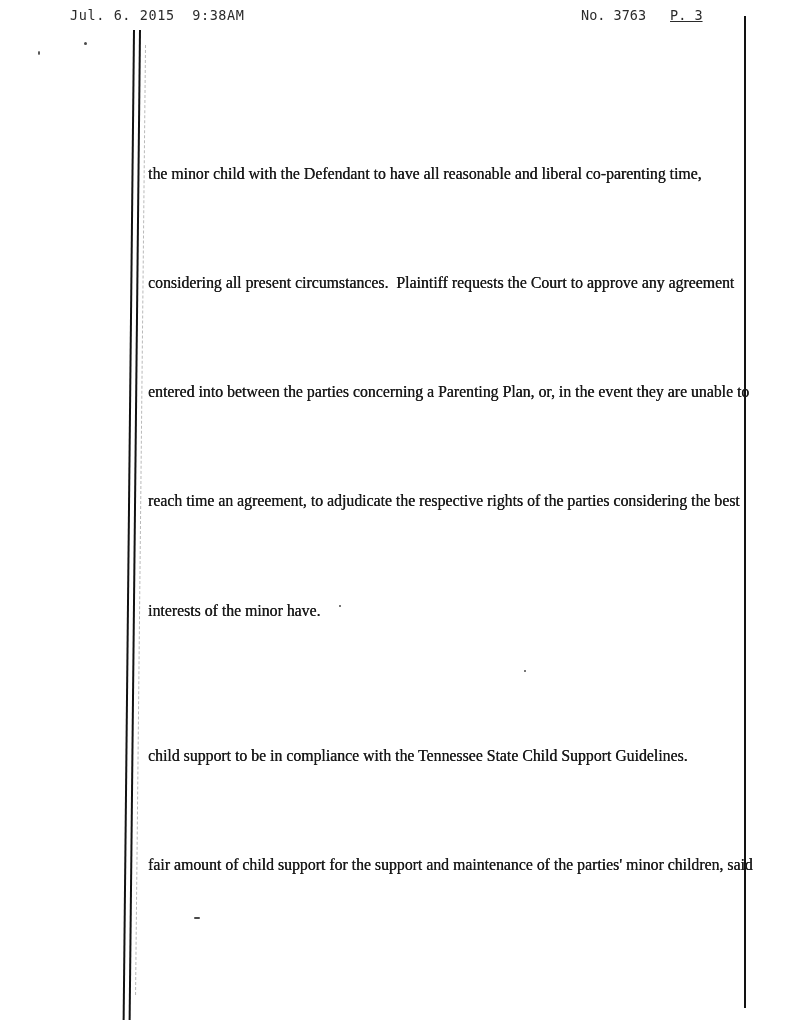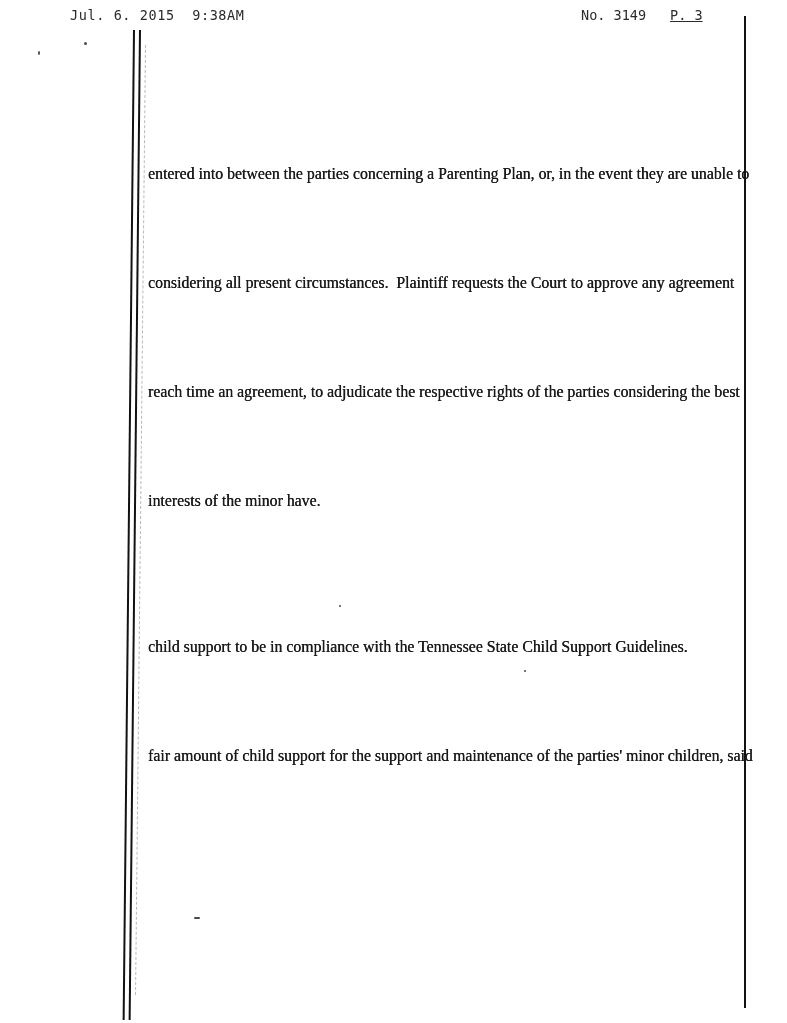--- a/index.html
+++ b/index.html
@@ -57,38 +57,39 @@
     text-shadow: 0.3px 0 0 currentColor; 
   }
   .ln { height: 36.4px; }
   .ln .num { display: inline-block; width: 52px; margin-left: 40px; }
 </style>
 </head>
 <body>
 
 <div class="fax-header">
   <span class="left">Jul. 6. 2015  9:38AM</span>
-  <span class="right"><span>No. 3149</span><span class="pg">P. 3</span></span>
+  <span class="right"><span>No. 3763</span><span class="pg">P. 3</span></span>
 </div>
 
 <div class="binding">
   <div class="bar1"></div>
   <div class="bar2"></div>
 </div>
 <div class="binding-dashed"></div>
 <div class="edge-line"></div>
 <div class="speck s1"></div>
 <div class="speck s2"></div>
 <div class="speck s3"></div>
 <div class="speck s4"></div>
 <div class="speck s5"></div>
 
 <div class="doc">
+  <div class="ln">the minor child with the Defendant to have all reasonable and liberal co-parenting time,</div>
+  <div class="ln">considering all present circumstances.  Plaintiff requests the Court to approve any agreement</div>
   <div class="ln">entered into between the parties concerning a Parenting Plan, or, in the event they are unable to</div>
-  <div class="ln">considering all present circumstances.  Plaintiff requests the Court to approve any agreement</div>
   <div class="ln">reach time an agreement, to adjudicate the respective rights of the parties considering the best</div>
   <div class="ln">interests of the minor have.</div>
 
   <div class="ln">child support to be in compliance with the Tennessee State Child Support Guidelines.</div>
   <div class="ln">fair amount of child support for the support and maintenance of the parties' minor children, said</div>
 
   
   
 
   

